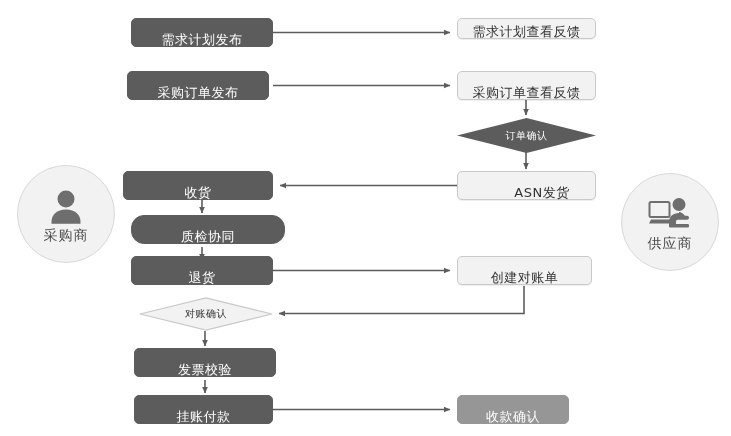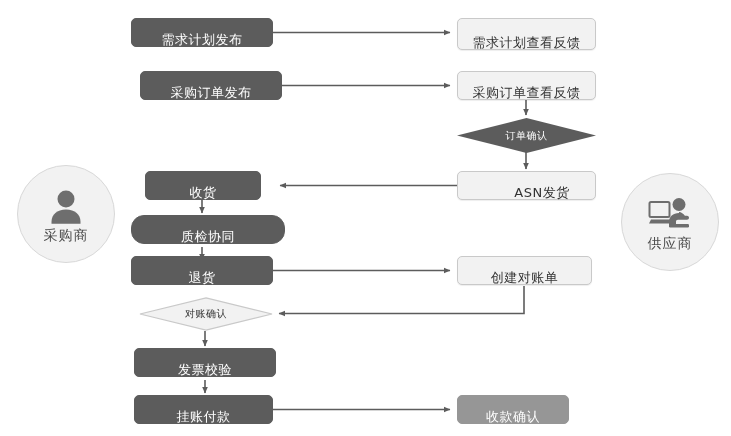--- a/index.html
+++ b/index.html
@@ -173,44 +173,44 @@
       <path d="M32 18c-6 0-10 3.6-10 9.2V31h7v-4.5c0-1 .8-1.8 1.9-1.8H40c1.1 0 2-.9 2-2s-.9-2-2-2h-2.1c-1.5-1.8-3.6-3.7-5.9-3.7z" fill="#6e6e6e"></path>
       <rect x="22" y="29" width="20" height="3.4" rx="1.2" fill="#6e6e6e"></rect>
     </svg>
     <span class="aname">供应商</span>
   </div>
 
   <div class="node dark" style="left:131px; top:18px; width:142px; height:29px;">
     <span>需求计划发布</span>
   </div>
 
-  <div class="node light" style="left:457px; top:18px; width:139px; height:32px;">
+  <div class="node light" style="left:457px; top:18px; width:139px; height:21px;">
     <span>需求计划查看反馈</span>
   </div>
 
-  <div class="node dark" style="left:140px; top:71px; width:142px; height:29px;">
+  <div class="node dark" style="left:127px; top:71px; width:142px; height:29px;">
     <span>采购订单发布</span>
   </div>
 
   <div class="node light" style="left:457px; top:71px; width:139px; height:29px;">
     <span>采购订单查看反馈</span>
   </div>
 
   <div class="diamond dark" style="left:457px; top:118px; width:139px; height:35px;">
     <svg class="dshape" viewBox="0 0 139 35" preserveAspectRatio="none">
       <polygon points="69.5,0 139,17.5 69.5,35 0,17.5" fill="#5c5c5c"></polygon>
     </svg>
     <span class="dlabel">订单确认</span>
   </div>
 
   <div class="node light" style="left:457px; top:171px; width:139px; height:29px;padding-left:31px;">
     <span>ASN发货</span>
   </div>
 
-  <div class="node dark" style="left:145px; top:171px; width:116px; height:29px;">
+  <div class="node dark" style="left:123px; top:171px; width:150px; height:29px;">
     <span>收货</span>
   </div>
 
   <div class="node dark" style="left:131px; top:215px; width:154px; height:29px;border-radius:13px;">
     <span>质检协同</span>
   </div>
 
   <div class="node dark" style="left:131px; top:256px; width:142px; height:29px;">
     <span>退货</span>
   </div>

